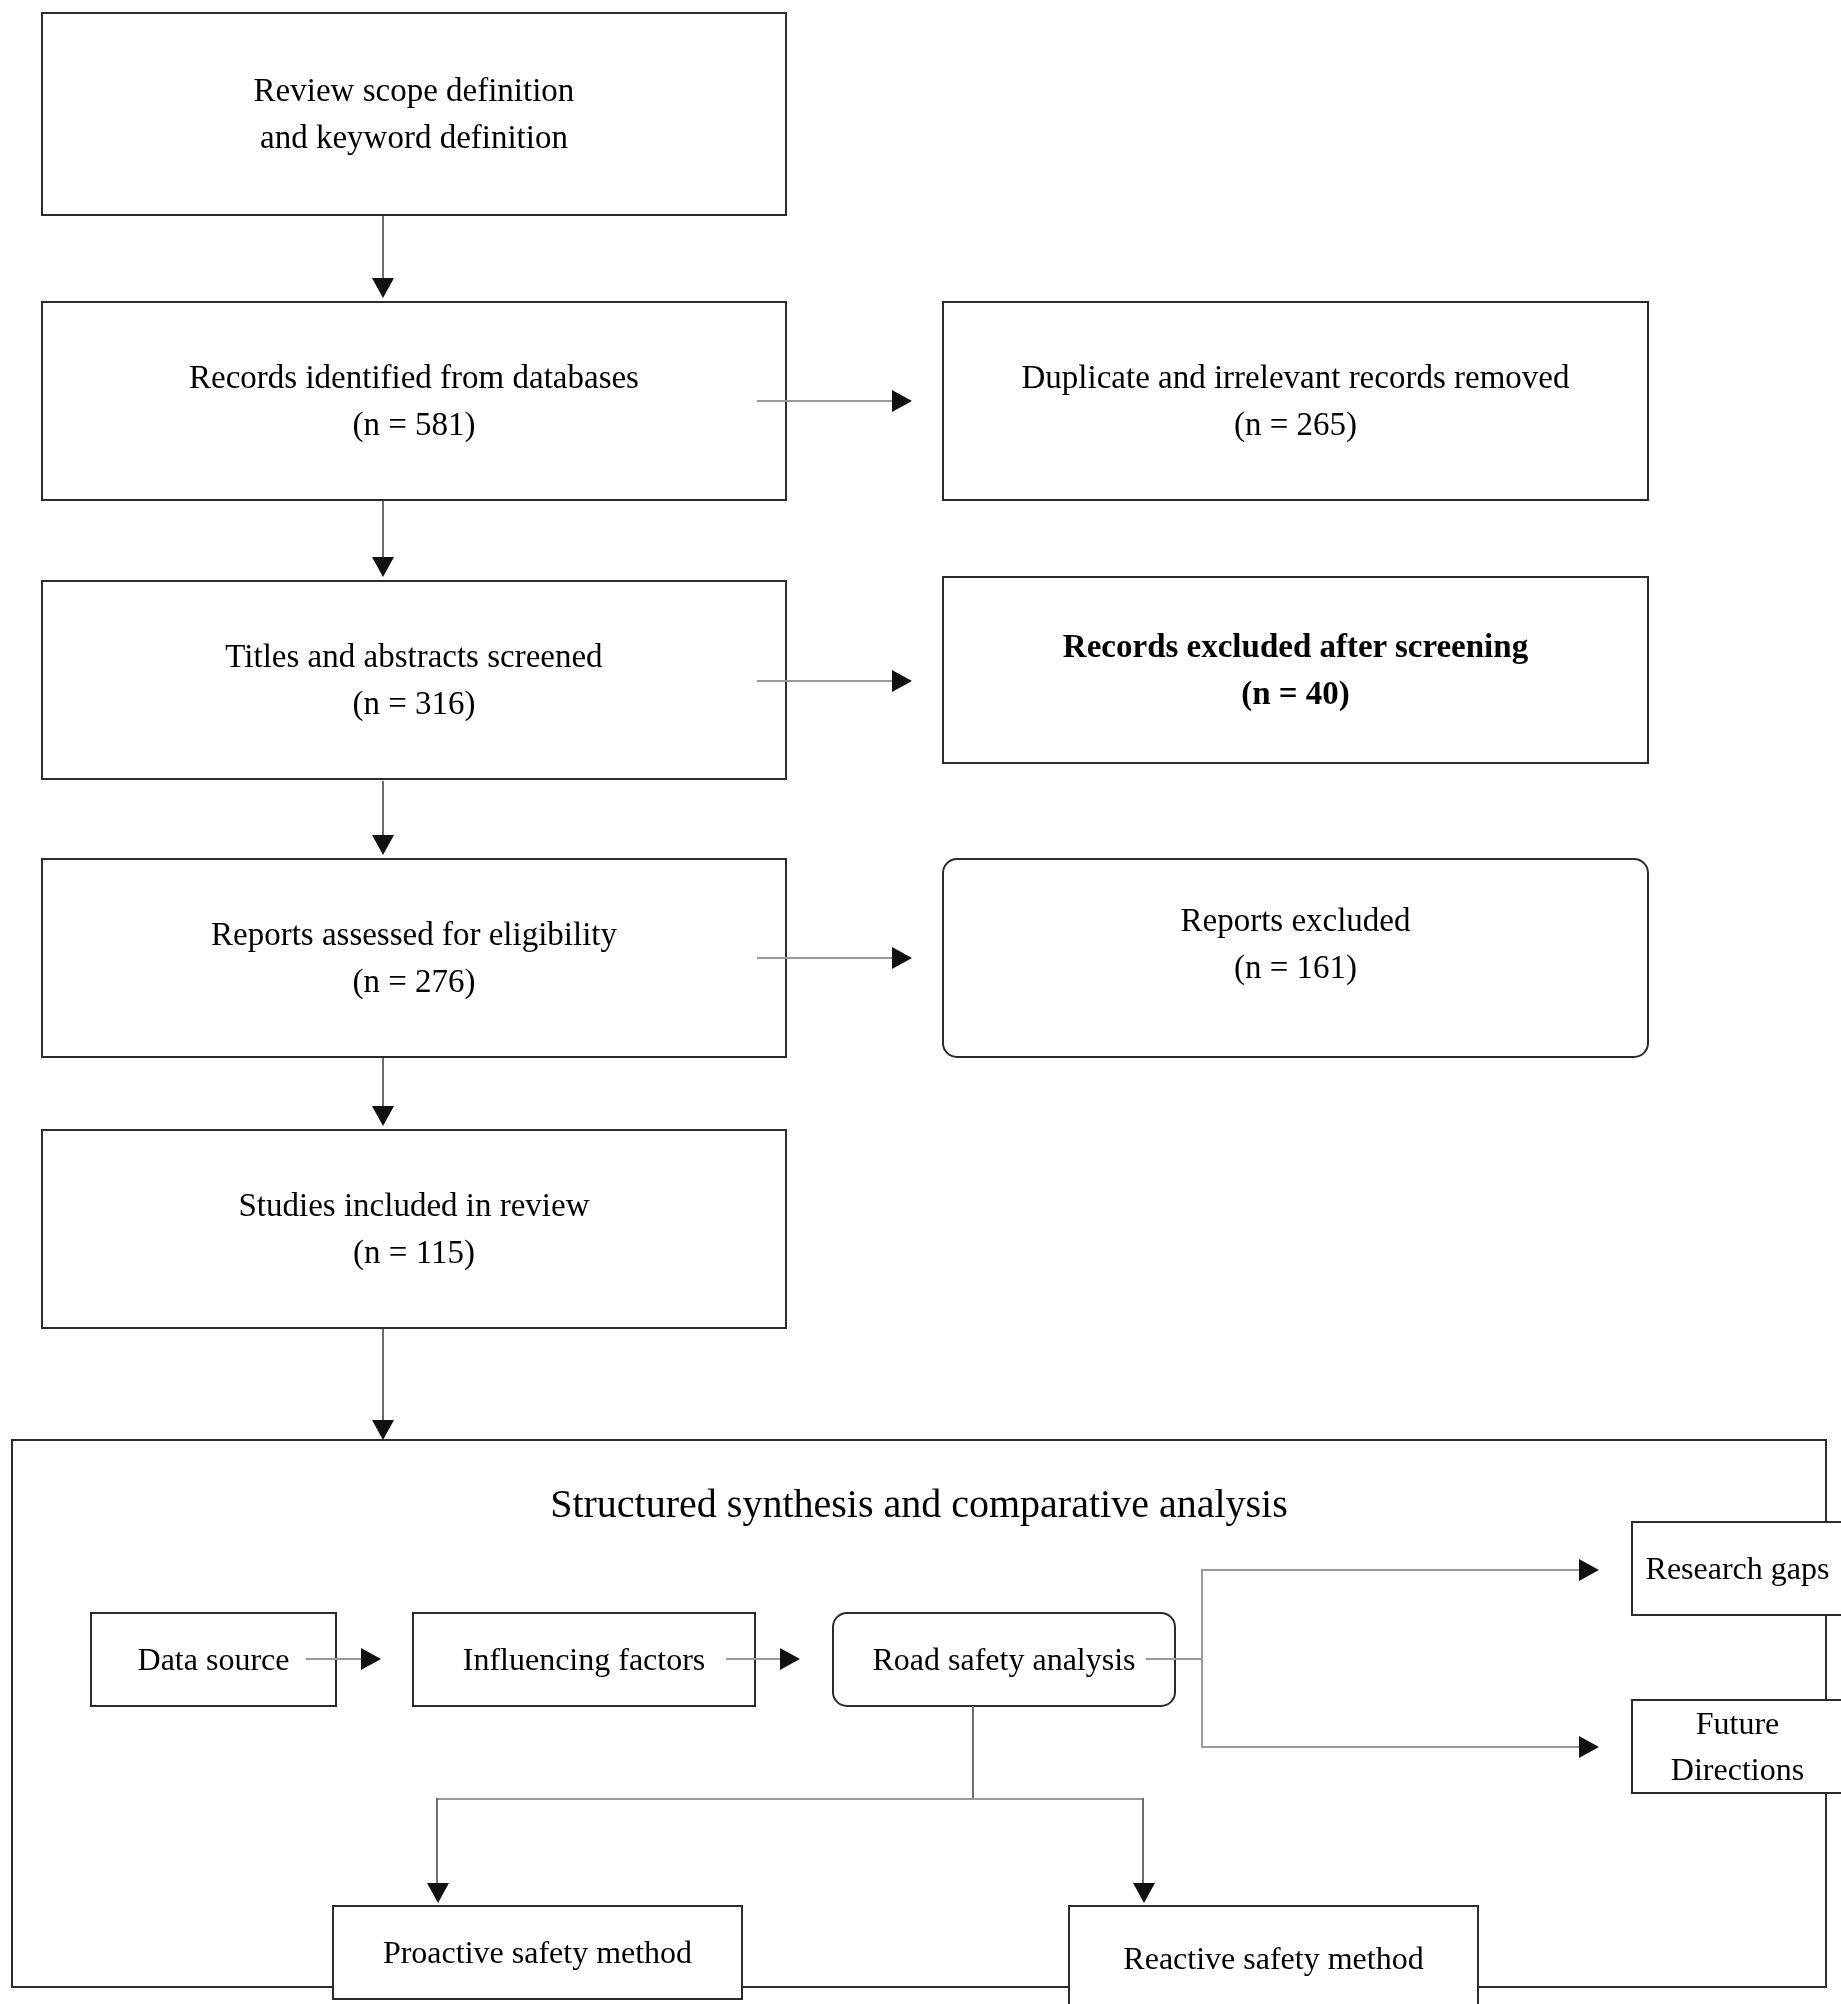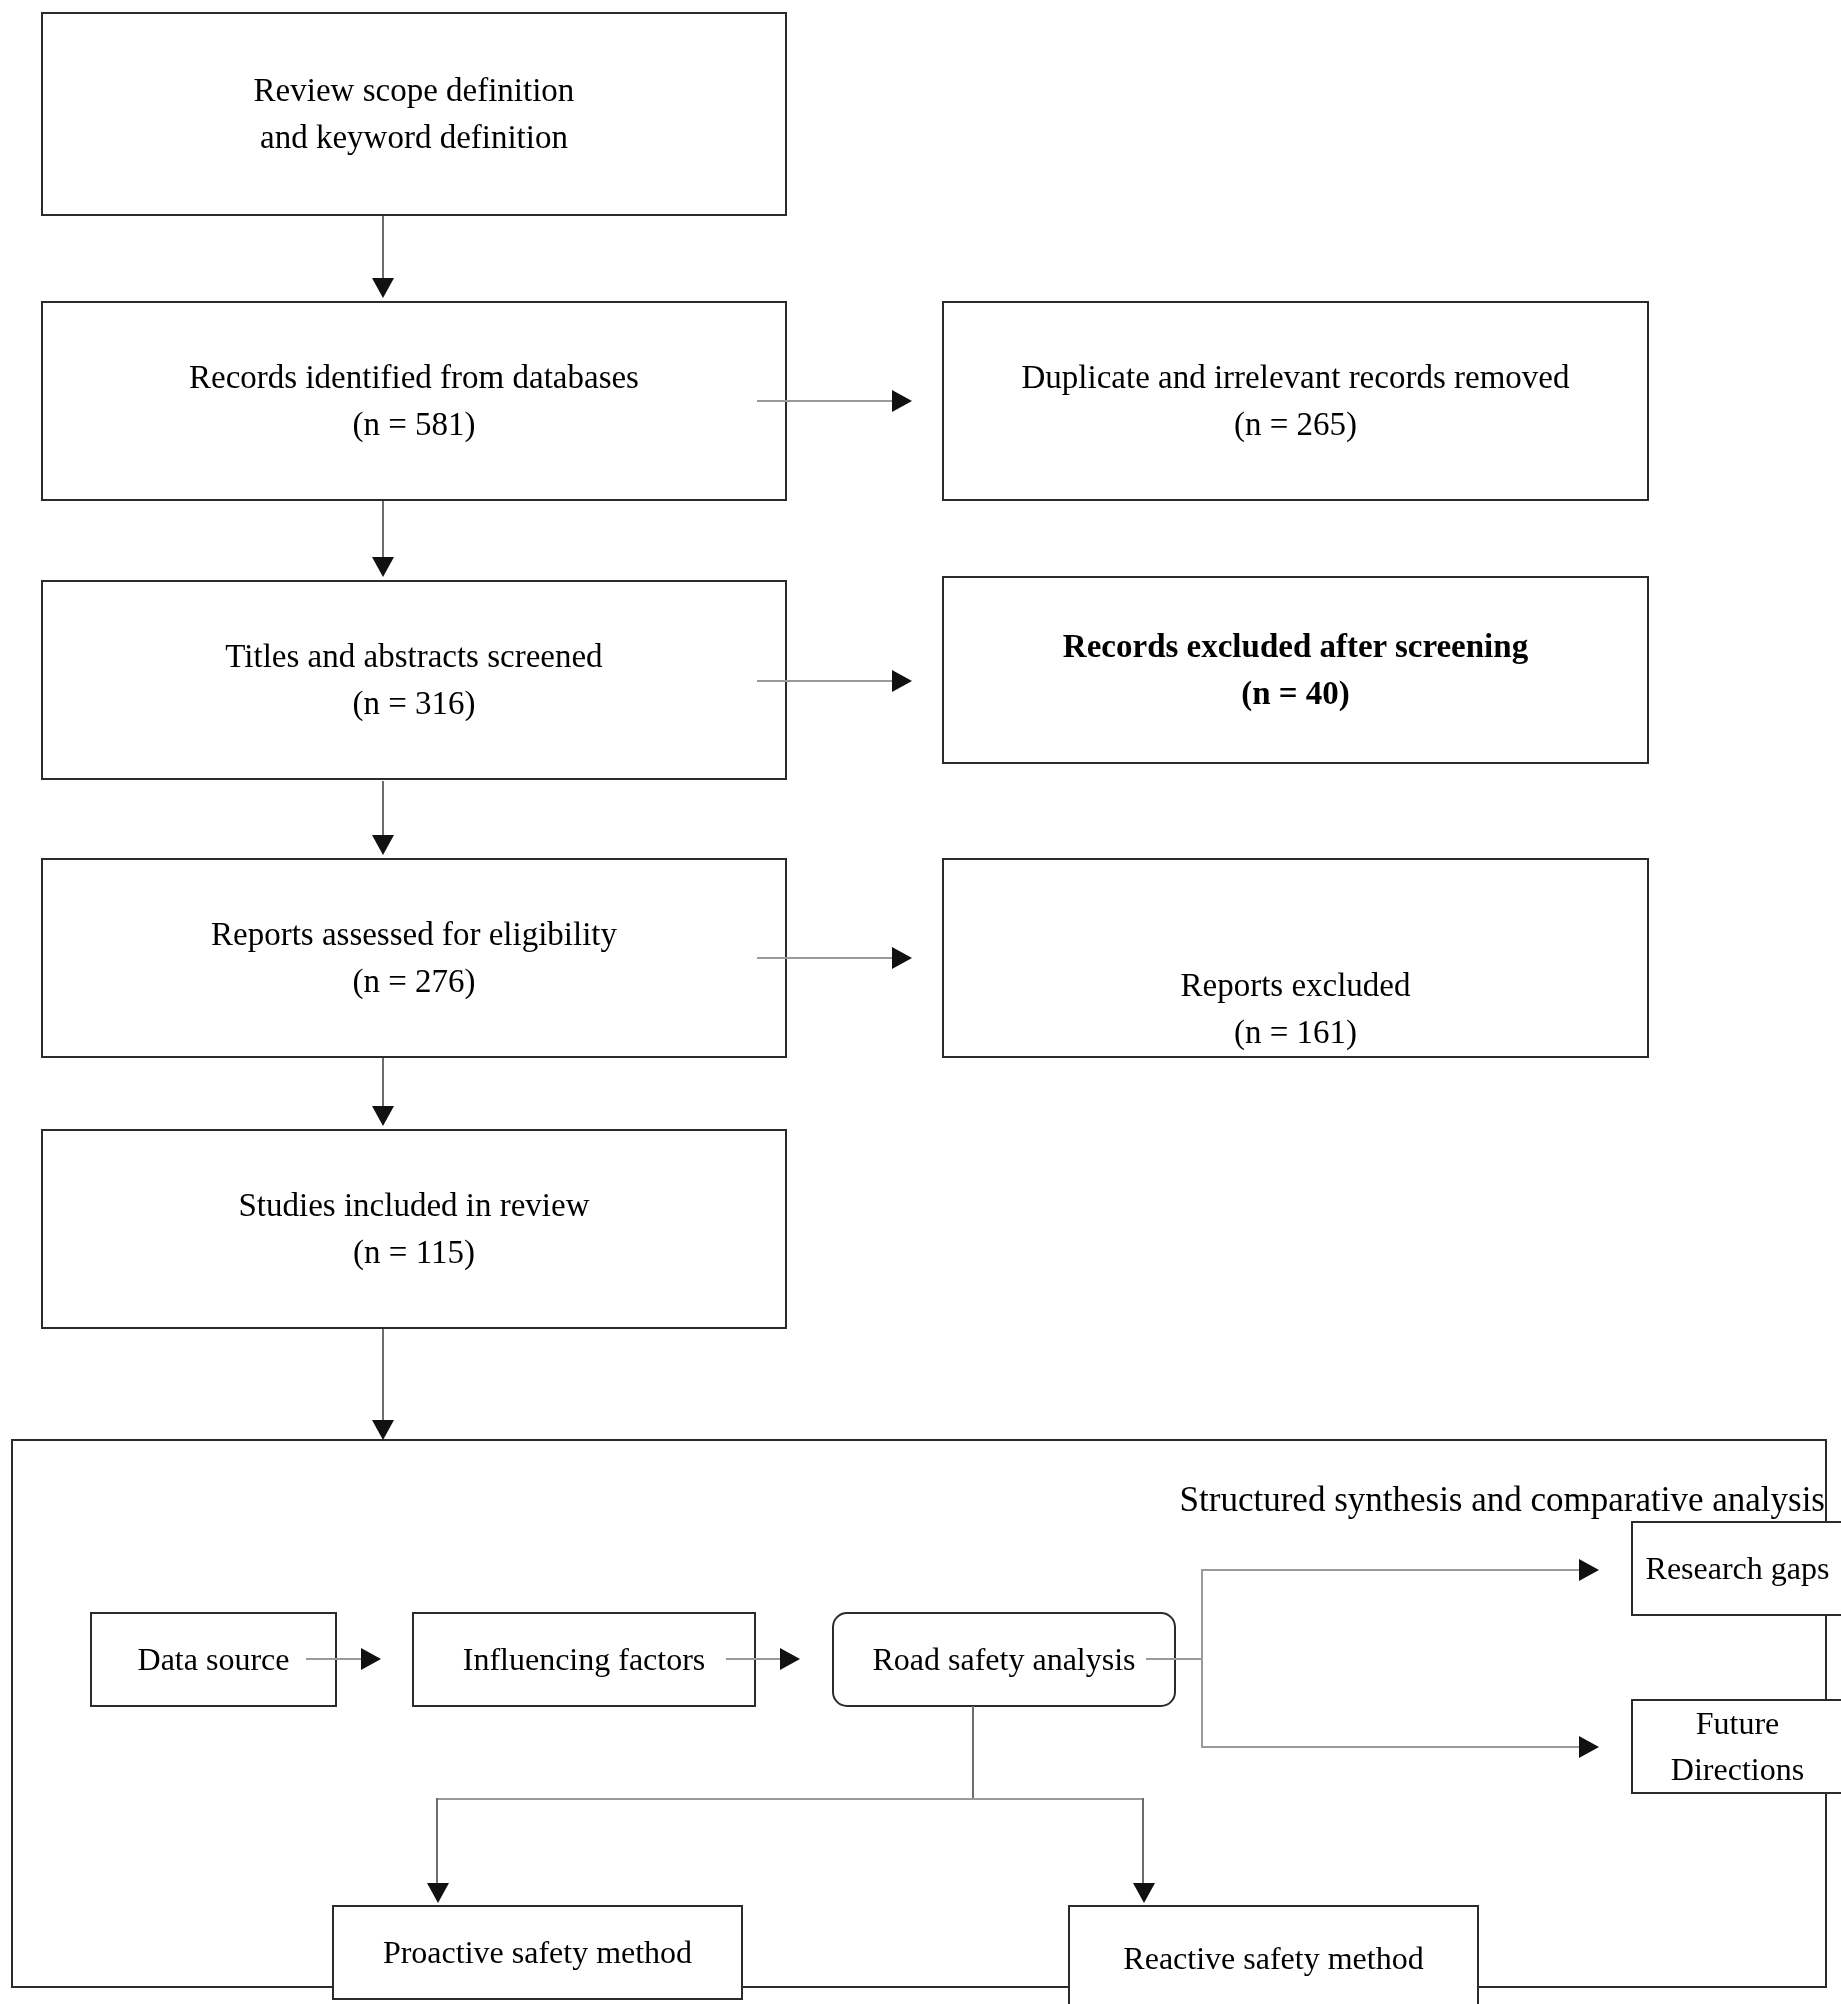--- a/index.html
+++ b/index.html
@@ -40,22 +40,22 @@
   .panel {
     position: absolute;
     box-sizing: border-box;
     background: #ffffff;
     border: 2.3px solid #2b2b2b;
   }
   .panel-title {
     position: absolute;
     left: 0;
     right: 0;
-    text-align: right;
-    font-size: 35px;
+    text-align: center;
+    font-size: 40px;
     color: #000;
     font-family: "Liberation Serif", "DejaVu Serif", serif;
   }
   
   .mini { font-size: 32px; }
 
   
   .vline {
     position: absolute;
     width: 2.3px;
@@ -131,21 +131,21 @@
     </span>
   </div>
 
   <div class="node stage" style="left:912px; top:576px; width:707px; height:188px;font-weight:bold;">
     <span class="lbl">
       <span class="ln">Records excluded after screening</span>
       <span class="ln">(n = 40)</span>
     </span>
   </div>
 
-  <div class="node stage" style="left:912px; top:858px; width:707px; height:200px; align-items:flex-end; padding-top:37px;">
+  <div class="node stage" style="left:912px; top:858px; width:707px; height:200px; align-items:flex-start; padding-top:37px;border-radius:15px;">
     <span class="lbl">
       <span class="ln">Reports excluded</span>
       <span class="ln">(n = 161)</span>
     </span>
   </div>
 
   <div class="vline" style="left:382px; top:216px; height:65px;"></div>
   <div class="arrow-down" style="left:372px; top:278px;"></div>
 
   <div class="vline" style="left:382px; top:501px; height:59px;"></div>

